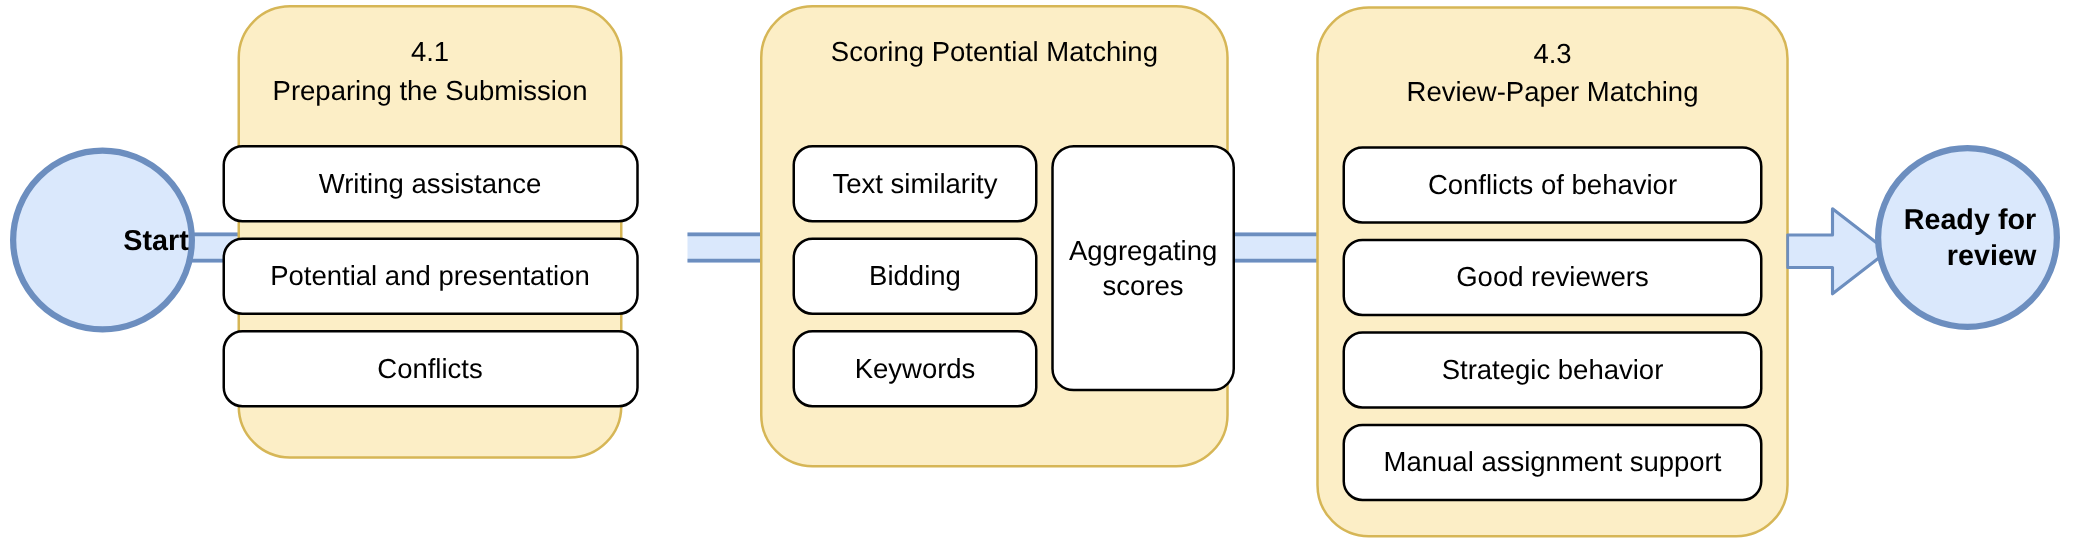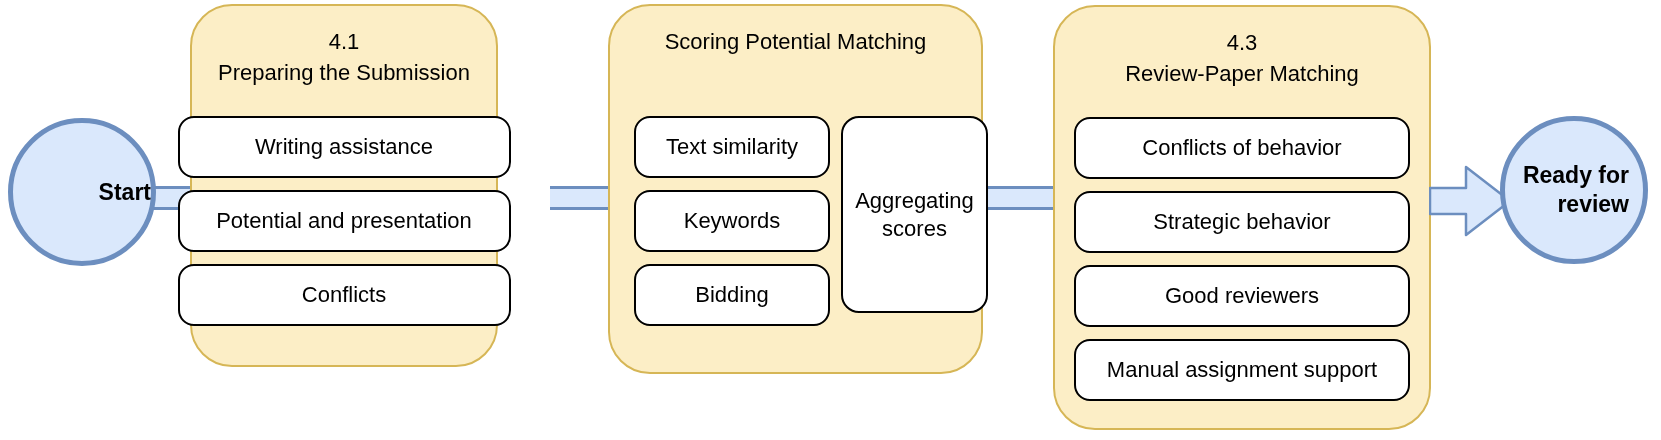--- a/index.html
+++ b/index.html
@@ -164,36 +164,36 @@
     </div>
   </section>
 
   <section class="stage stage2">
     <div class="stage-title">
       <div>Scoring Potential Matching</div>
     </div>
     <div class="content">
       <div class="col">
         <div class="item">Text similarity</div>
+        <div class="item">Bidding</div>
         <div class="item">Keywords</div>
-        <div class="item">Bidding</div>
       </div>
       <div class="item item-tall">Aggregating scores</div>
     </div>
   </section>
 
   <section class="stage stage3">
     <div class="stage-title">
       <div>4.3</div>
       <div>Review-Paper Matching</div>
     </div>
     <div class="items">
       <div class="item">Conflicts of behavior</div>
+      <div class="item">Good reviewers</div>
       <div class="item">Strategic behavior</div>
-      <div class="item">Good reviewers</div>
       <div class="item">Manual assignment support</div>
     </div>
   </section>
 
   <svg class="arrow" width="84" height="72" viewBox="0 0 84 72" aria-hidden="true">
     <polygon points="1,23 37,23 37,2 81,36 37,70 37,49 1,49"></polygon>
   </svg>
 
   <div class="node end">
     <span>Ready for review</span>

